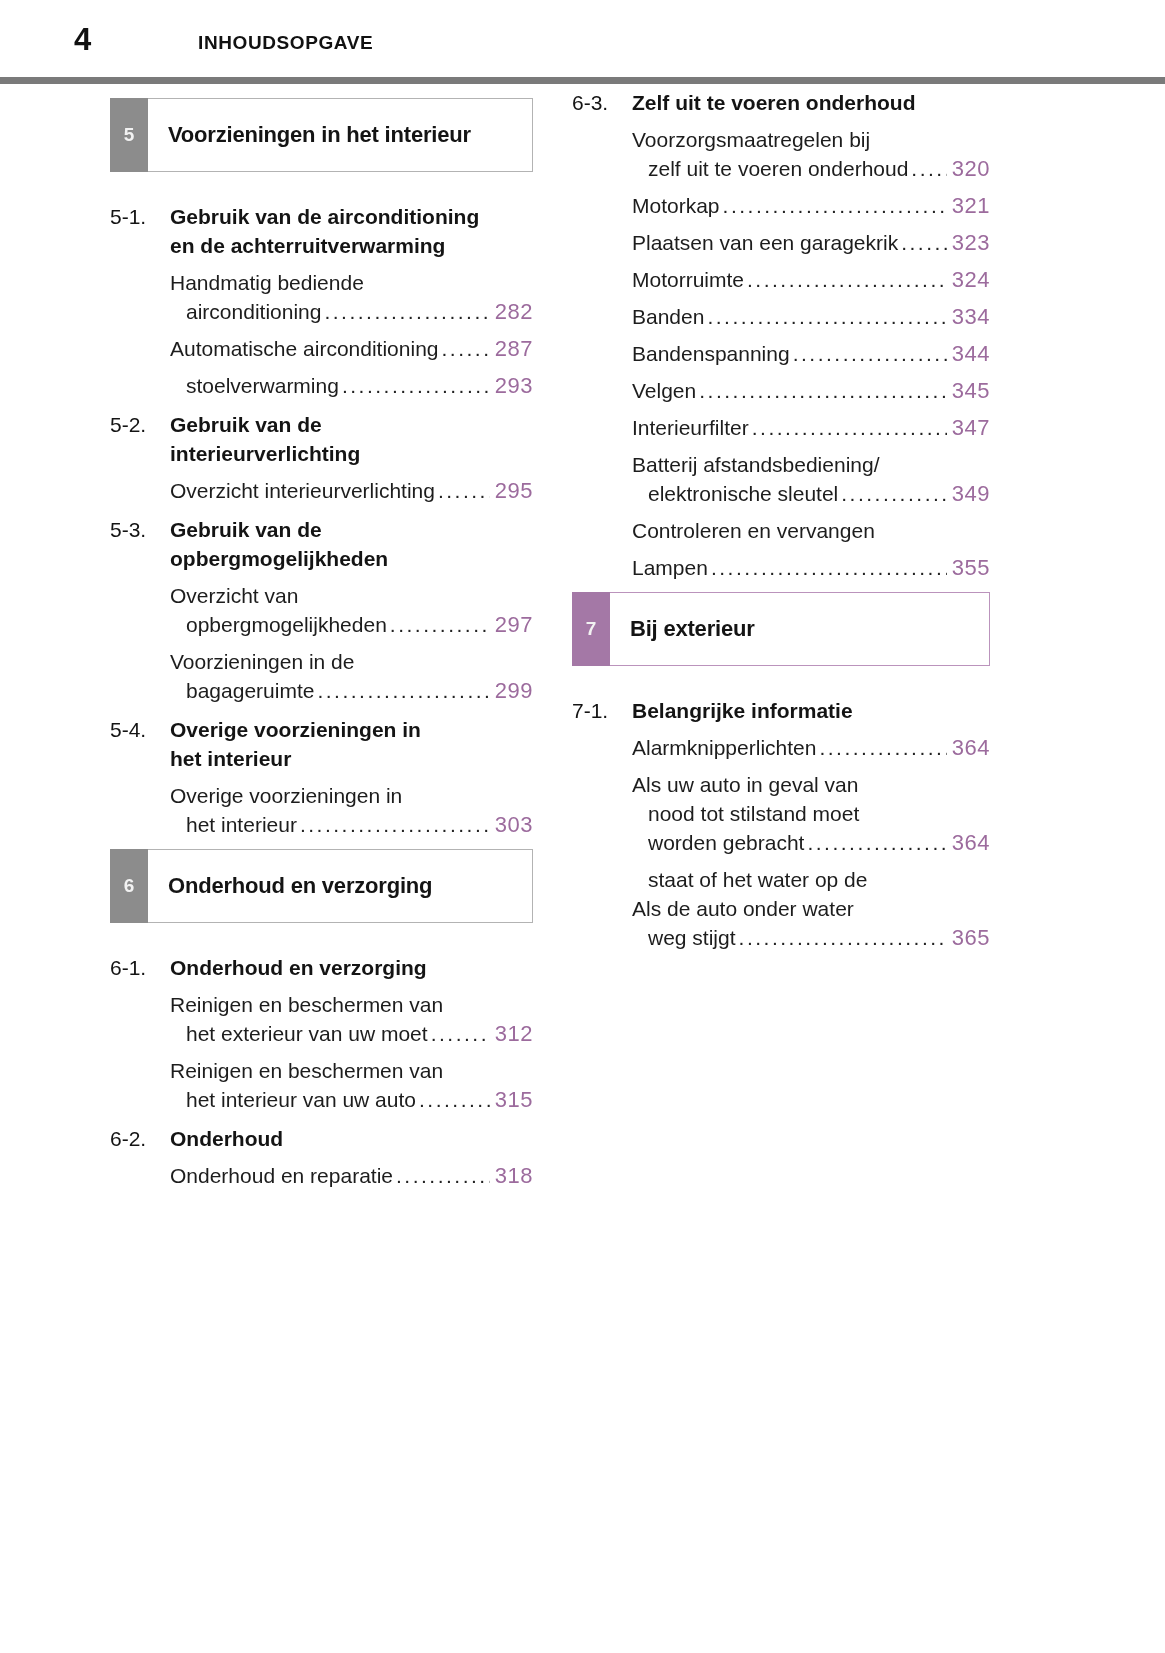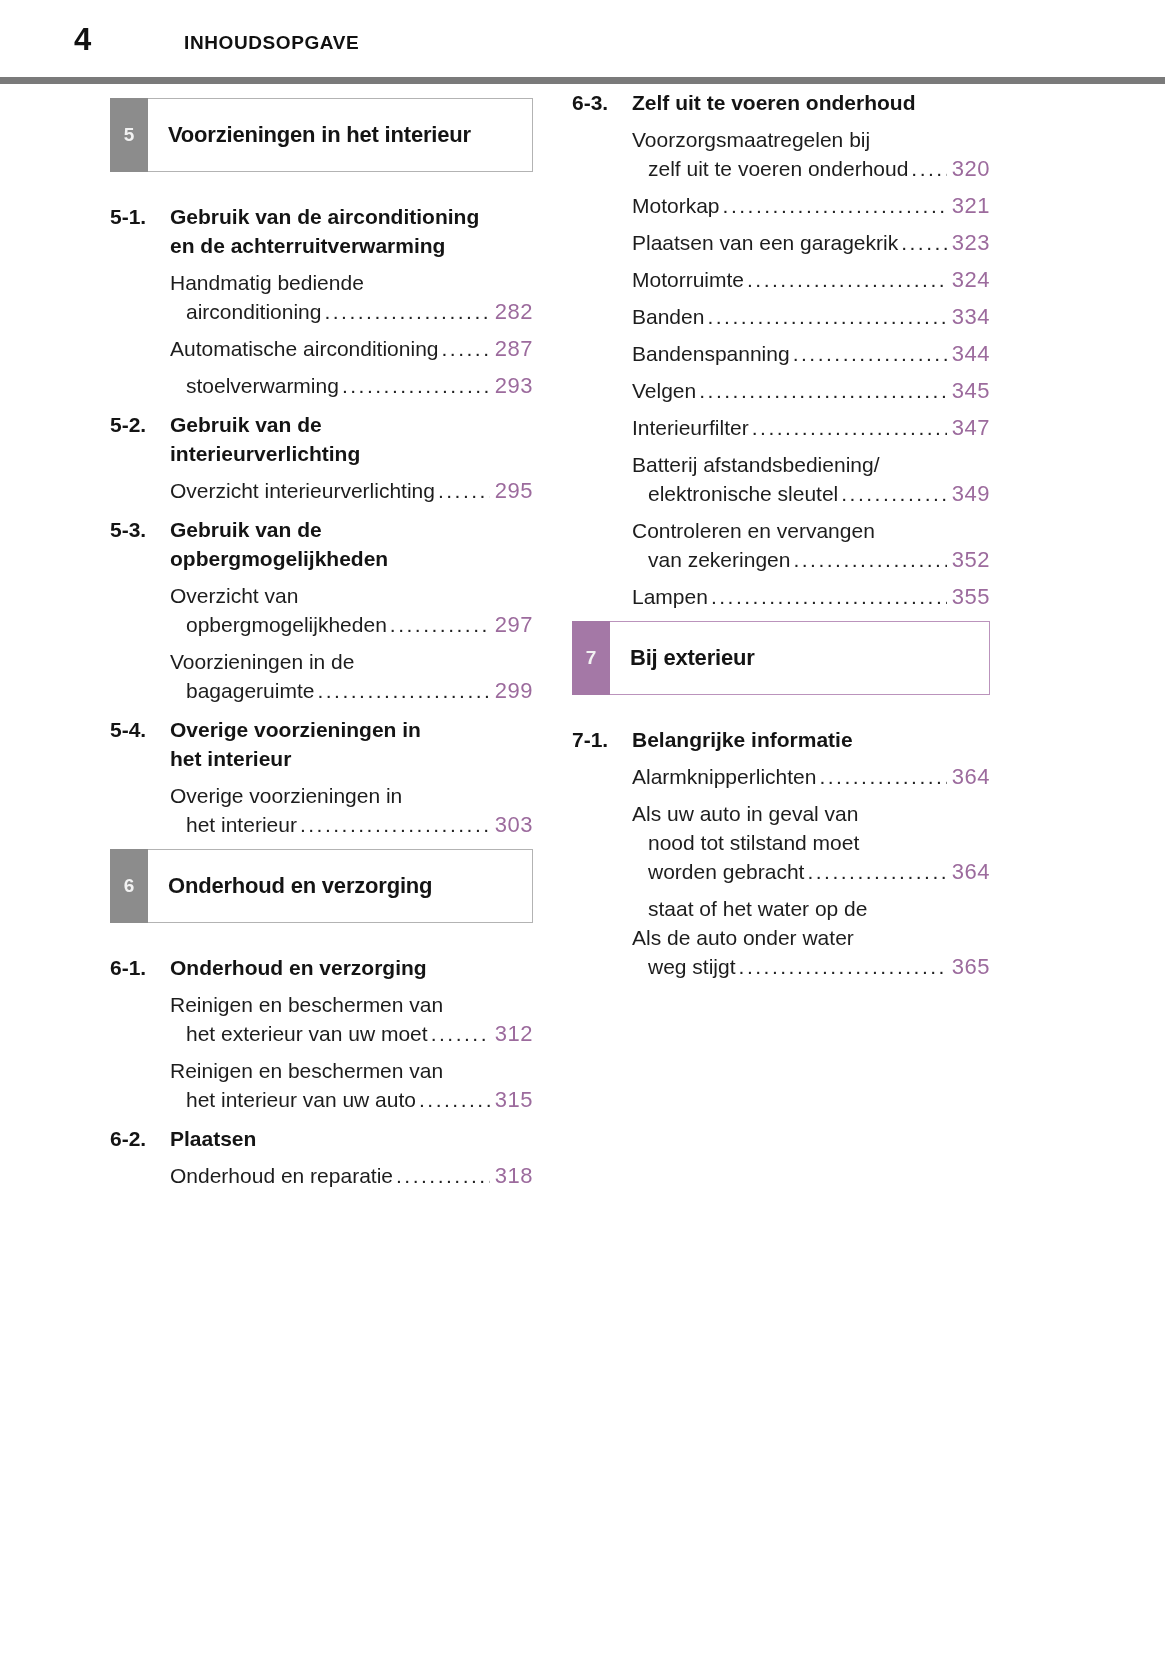--- a/index.html
+++ b/index.html
@@ -4,40 +4,40 @@
 <style>
   *{box-sizing:border-box;margin:0;padding:0}
   html,body{background:#ffffff}
   .page{
     position:relative;width:1165px;height:1653px;background:#fff;
     font-family:"Liberation Sans",sans-serif;color:#1b1b1b;overflow:hidden;
   }
   
   .hdr{position:absolute;top:0;left:0;right:0;height:77px;background:#fff}
   .pno{position:absolute;left:74px;top:22px;font-size:31px;font-weight:700;color:#111}
-  .htitle{position:absolute;left:184px;top:32px;font-size:19px;font-weight:700;letter-spacing:.6px;color:#111}
+  .htitle{position:absolute;left:198px;top:32px;font-size:19px;font-weight:700;letter-spacing:.6px;color:#111}
   .rule{position:absolute;top:77px;left:0;width:100%;height:7px;background:var(--c-rule,#7a7a7a)}
   
   .cols{position:absolute;top:88px;left:110px;display:flex;gap:39px;align-items:flex-start}
   #col0{width:423px}
   #col1{width:418px}
   
   .banner{display:flex;align-items:stretch;height:74px;border:1px solid var(--c-bborder-gray,#b3b3b3);margin:6px 0 30px;background:#fff}
   .banner.purple{border-color:var(--c-bborder-purple,#bb93bc)}
   .col > .banner:first-child{margin-top:10px}
   .banner-tab{flex:0 0 38px;display:flex;align-items:center;justify-content:center;
     background:var(--c-btab-gray,#8c8c8c);margin:-1px 0 -1px -1px}
   .banner.purple .banner-tab{background:var(--c-btab-purple,#a478a6)}
   .banner-num{color:var(--c-bnum,#f2f2f2);font-size:19px;font-weight:700}
   .banner-title{display:flex;align-items:center;padding-left:20px;font-size:22px;font-weight:700;
     letter-spacing:-.2px;white-space:nowrap;color:#141414}
   
   .block{margin-bottom:10px}
   .block-head{display:flex;margin-bottom:8px}
-  .sec-num{flex:0 0 60px;font-weight:700;font-size:21px;line-height:29px;color:#141414}
+  .sec-num{flex:0 0 60px;font-weight:400;font-size:21px;line-height:29px;color:#141414}
   .head-lines{flex:1 1 auto}
   .head-line{font-weight:700;font-size:21px;line-height:29px;white-space:nowrap;color:#141414}
   .entries{padding-left:60px}
   .entry{margin-bottom:8px}
   .line{font-size:21px;line-height:29px;white-space:nowrap;color:#1d1d1d}
   .line.cont{padding-left:16px}
   .line.last{display:flex;align-items:flex-end}
   .t{flex:0 0 auto}
   .leader{flex:1 1 auto;min-width:6px;overflow:hidden;margin:0 5px 0 3px;letter-spacing:2.5px;color:#222}
   .leader::after{content:"......................................................................................"}
@@ -186,21 +186,21 @@
                 <span class="leader"></span>
                 <span class="pg">315</span>
               </div>
             </div>
           </div>
         </section>
         <section class="block">
           <div class="block-head">
             <div class="sec-num">6-2.</div>
             <div class="head-lines">
-              <div class="head-line">Plaatsen</div>
+              <div class="head-line">Onderhoud</div>
             </div>
           </div>
           <div class="entries">
             <div class="entry">
               <div class="line last">
                 <span class="t">Onderhoud en reparatie</span>
                 <span class="leader"></span>
                 <span class="pg">318</span>
               </div>
             </div>
@@ -276,25 +276,20 @@
             <div class="entry">
               <div class="line"><span class="t">Batterij afstandsbediening/</span></div>
               <div class="line cont last">
                 <span class="t">elektronische sleutel</span>
                 <span class="leader"></span>
                 <span class="pg">349</span>
               </div>
             </div>
             <div class="entry">
               <div class="line"><span class="t">Controleren en vervangen</span></div>
-              <div class="line cont last">
-                <span class="t">van zekeringen</span>
-                <span class="leader"></span>
-                <span class="pg">352</span>
-              </div>
             </div>
             <div class="entry">
               <div class="line last">
                 <span class="t">Lampen</span>
                 <span class="leader"></span>
                 <span class="pg">355</span>
               </div>
             </div>
           </div>
         </section>

